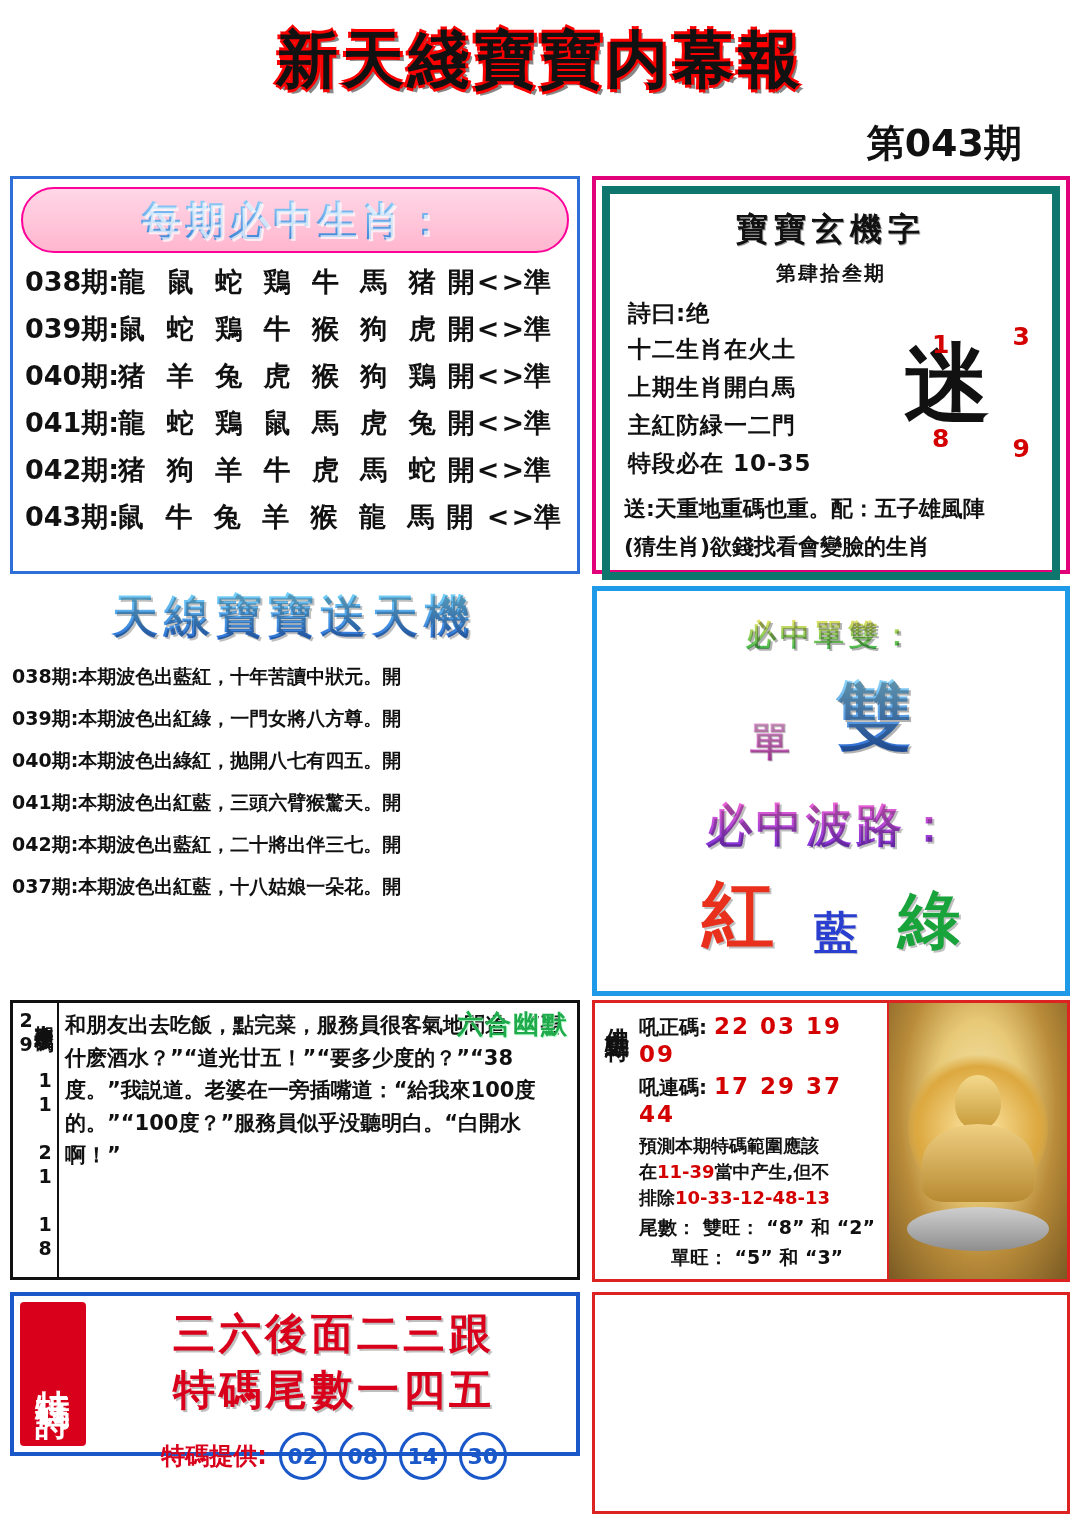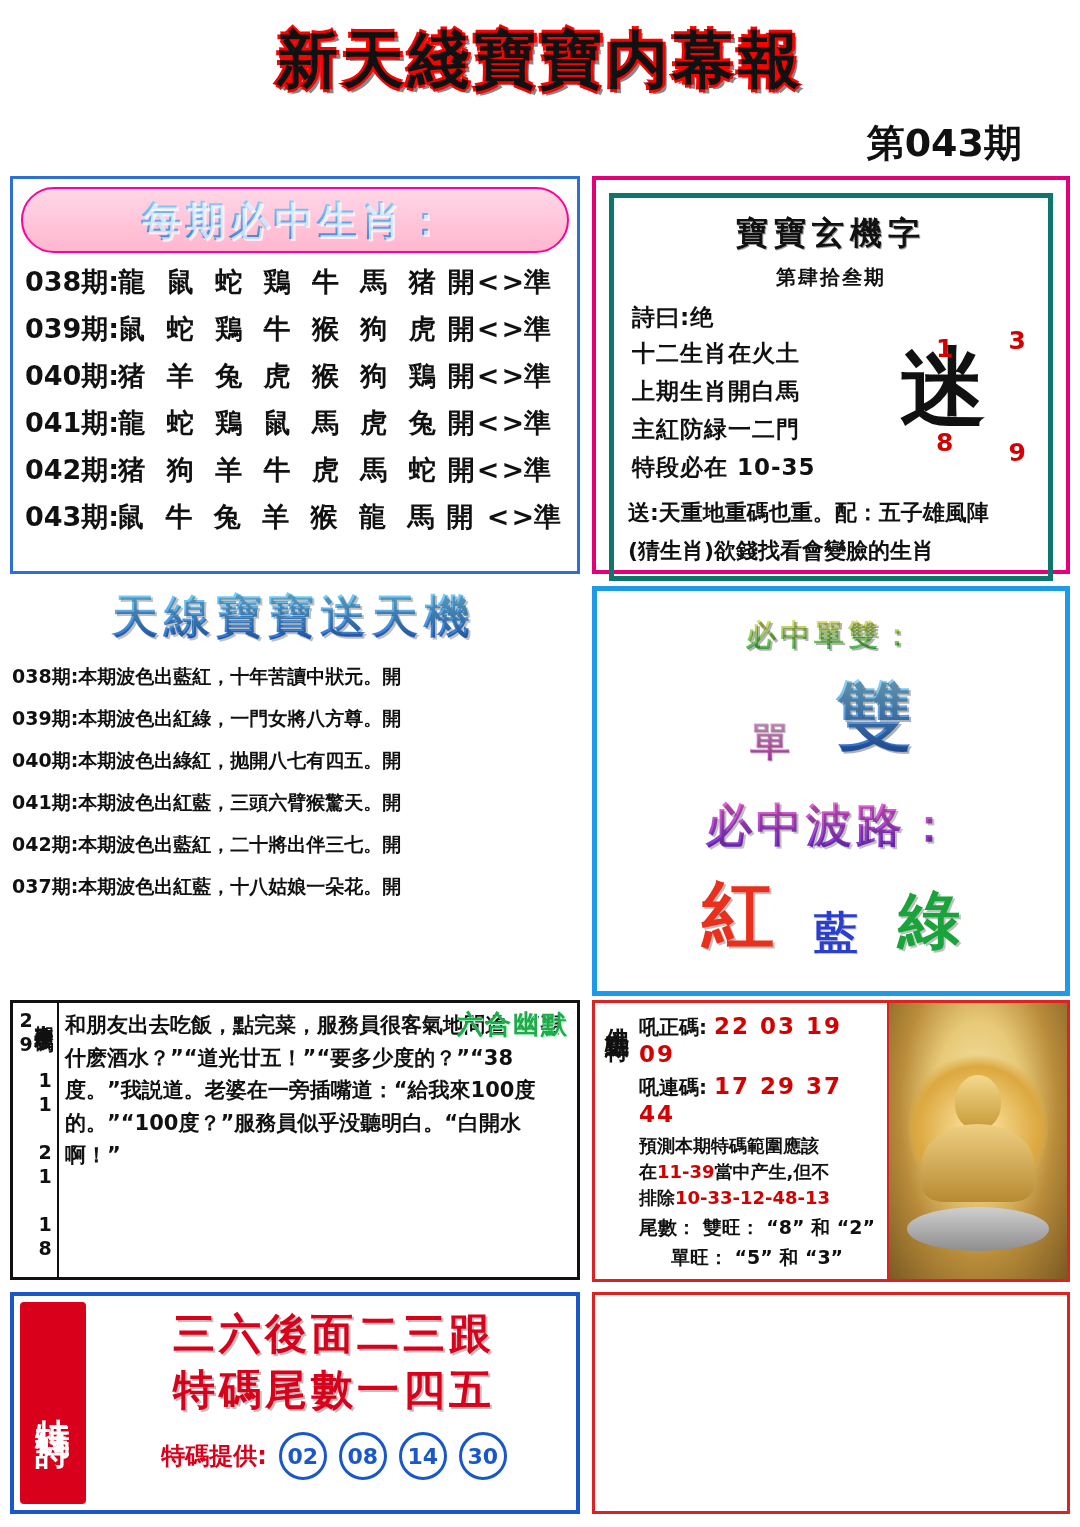--- a/index.html
+++ b/index.html
@@ -59,21 +59,21 @@
   .zrow .animals{letter-spacing:6px;}
   .zrow .open{margin-left:6px;letter-spacing:2px;}
   .zrow .zun{margin-left:auto;margin-right:26px;}
 
   
   #xuanji-box{
     left:592px;top:176px;width:478px;height:398px;
     border:4px solid #e2007a;background:#fff;
   }
   #xuanji-inner{
-    margin:13px;height:calc(100% - 12px);border:5px solid #0f766e;
+    margin:6px;height:calc(100% - 12px);border:8px solid #0f766e;
     position:relative;
   }
   #xuanji-title{
     text-align:center;margin-top:14px;font-size:32px;font-weight:bold;
     letter-spacing:6px;color:#111;font-family:"DejaVu Sans", sans-serif;
     text-shadow:1px 1px 0 #999;
   }
   #xuanji-sub{
     text-align:center;margin-top:8px;font-size:20px;font-weight:bold;color:#111;
     font-family:"DejaVu Sans", sans-serif;letter-spacing:2px;
@@ -196,21 +196,21 @@
       linear-gradient(#e6e6e6,#cfcfcf);
     position:relative;overflow:hidden;
   }
   .bd-halo{position:absolute;left:50%;top:18%;width:140px;height:150px;margin-left:-70px;border-radius:50%;background:radial-gradient(circle,#ffe9a8 0%,#dca83f 60%,rgba(0,0,0,0) 72%);}
   .bd-head{position:absolute;left:50%;top:26%;width:46px;height:54px;margin-left:-23px;border-radius:50% 50% 45% 45%;background:linear-gradient(#f4d98c,#c79a38);}
   .bd-body{position:absolute;left:50%;top:44%;width:112px;height:78px;margin-left:-56px;border-radius:50% 50% 20% 20%;background:linear-gradient(#efcf82,#b78a32);}
   .bd-lotus{position:absolute;left:50%;bottom:10%;width:142px;height:44px;margin-left:-71px;border-radius:50%;background:linear-gradient(#cfcfcf,#8e8e8e);}
 
   
   #poem-box{
-    left:10px;top:1292px;width:570px;height:222px;
+    left:10px;top:1292px;width:570px;height:164px;
     border:4px solid #1a57c8;background:#fff;display:flex;
   }
   #poem-side{
     width:66px;margin:6px;background:#d9001b;border-radius:4px;
     display:flex;align-items:center;justify-content:center;
   }
   #poem-side-text{
     writing-mode:vertical-rl;text-orientation:upright;
     font-size:34px;font-weight:bold;color:#fff;letter-spacing:8px;
     font-family:"DejaVu Sans", sans-serif;

